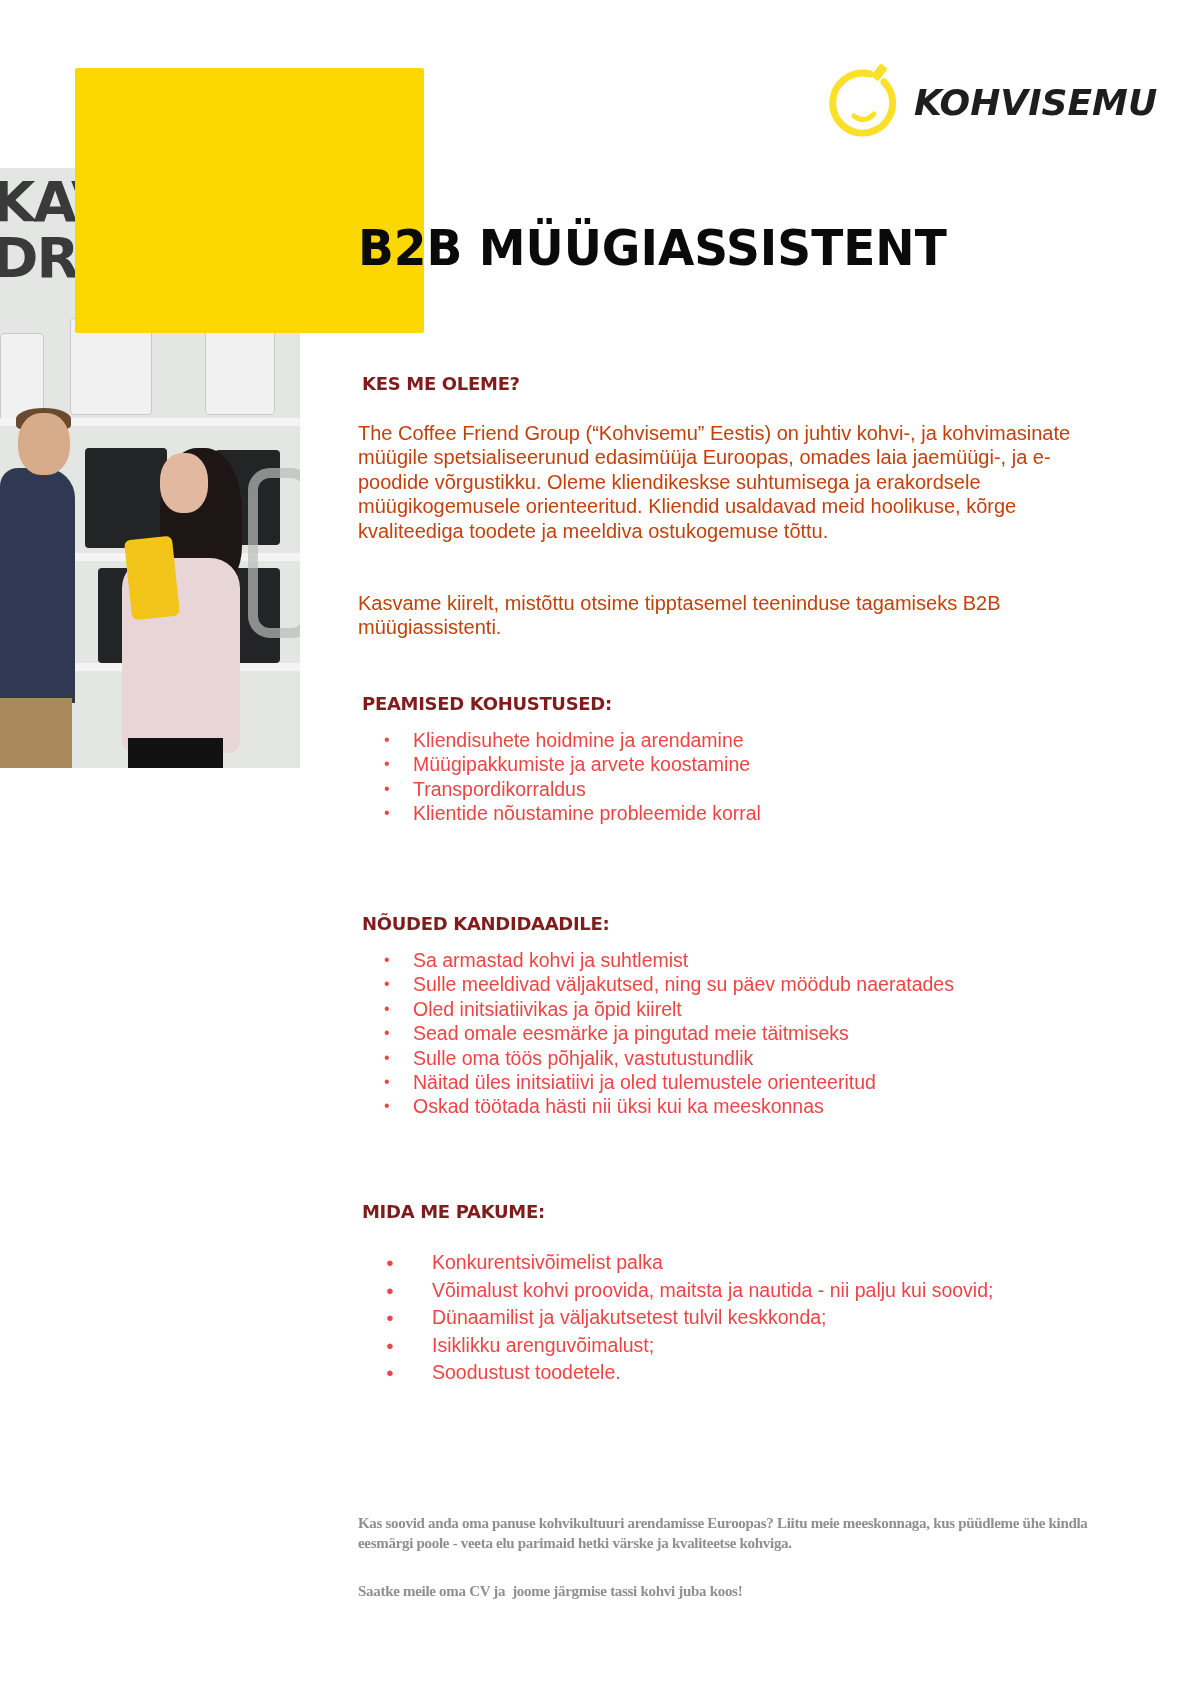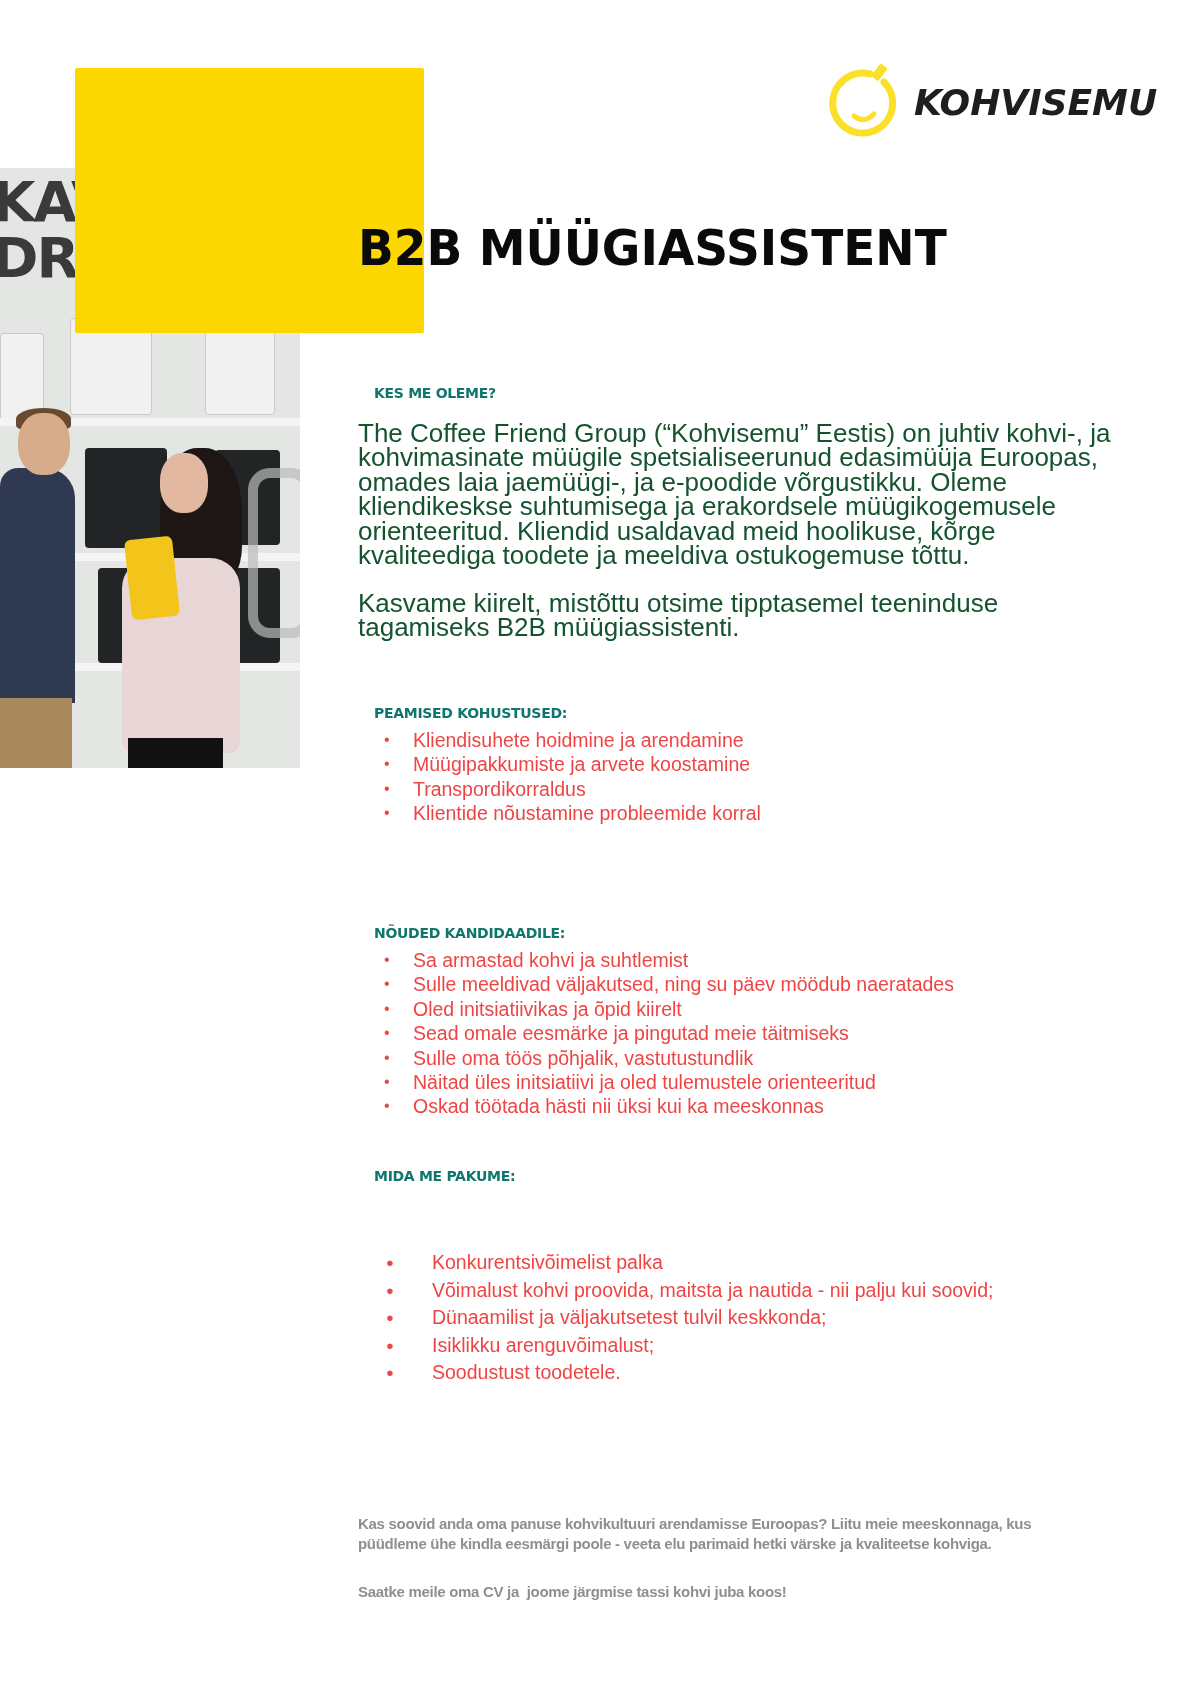--- a/index.html
+++ b/index.html
@@ -29,30 +29,30 @@
   
   .logo { position:absolute; left:826px; top:60px; display:flex; align-items:center; }
   .logo svg { width:78px; height:80px; }
   .logo-text { font-family:"DejaVu Sans", sans-serif; font-weight:bold; font-size:36px; letter-spacing:0px; color:#1e1e1e; margin-left:10px; margin-top:4px;font-style:italic; }
 
   
   .title { position:absolute; left:358px; top:218px; font-family:"DejaVu Sans", sans-serif; font-weight:bold; font-size:50px; line-height:60px; color:#0a0a0a; letter-spacing:0px; white-space:nowrap; transform:scaleX(0.94); transform-origin:left; }
 
   
   .content { position:absolute; left:358px; width:760px; }
-  .heading { font-family:"DejaVu Sans", sans-serif; font-weight:bold; font-size:14px; color:#0f766e; letter-spacing:-0.3px; margin:16px; }
-  .para { font-family:"Liberation Sans", sans-serif; font-size:26px; line-height:24.4px; color:#14532d; margin:0; }
+  .heading { font-family:"DejaVu Sans", sans-serif; font-weight:bold; font-size:18px; color:#7f1d1d; letter-spacing:-0.3px; margin:4px; }
+  .para { font-family:"Liberation Sans", sans-serif; font-size:20px; line-height:24.4px; color:#c2410c; margin:0; }
   ul.bullets { list-style:none; margin:0; padding:0; }
   ul.bullets li { position:relative; font-family:"Liberation Sans", sans-serif; font-size:19.5px; line-height:24.4px; color:#ef4444; }
   ul.small-dot li { padding-left:55px; }
   ul.small-dot li::before { content:"•"; position:absolute; left:26px; top:0; font-size:16px; }
   ul.big-dot li { padding-left:74px; line-height:27.5px; }
   ul.big-dot li::before { content:"●"; position:absolute; left:28px; top:0; font-size:13px; }
 
-  .closing { font-family:Liberation Sans, sans-serif; font-weight:bold; font-size:15px; line-height:19.5px; color:#8f8f8f; margin:0; letter-spacing:-0.3px; }
+  .closing { font-family:Liberation Serif, serif; font-weight:bold; font-size:15px; line-height:19.5px; color:#8f8f8f; margin:0; letter-spacing:-0.3px; }
 </style>
 </head>
 <body>
 
 <div class="photo">
   <div class="sign">
     <div>KAV</div>
     <div>DRA</div>
   </div>
   <div class="machine white" style="left:0;top:165px;width:42px;height:85px;"></div>
@@ -120,21 +120,21 @@
     <li>Sa armastad kohvi ja suhtlemist</li>
     <li>Sulle meeldivad väljakutsed, ning su päev möödub naeratades</li>
     <li>Oled initsiatiivikas ja õpid kiirelt</li>
     <li>Sead omale eesmärke ja pingutad meie täitmiseks</li>
     <li>Sulle oma töös põhjalik, vastutustundlik</li>
     <li>Näitad üles initsiatiivi ja oled tulemustele orienteeritud</li>
     <li>Oskad töötada hästi nii üksi kui ka meeskonnas</li>
   </ul>
 </div>
 
-<div class="content" style="top:1152px;">
+<div class="content" style="top:1197px;">
   <h2 class="heading">MIDA ME PAKUME:</h2>
 </div>
 <div class="content" style="top:1249px;">
   <ul class="bullets big-dot">
     <li>Konkurentsivõimelist palka</li>
     <li>Võimalust kohvi proovida, maitsta ja nautida - nii palju kui soovid;</li>
     <li>Dünaamilist ja väljakutsetest tulvil keskkonda;</li>
     <li>Isiklikku arenguvõimalust;</li>
     <li>Soodustust toodetele.</li>
   </ul>

